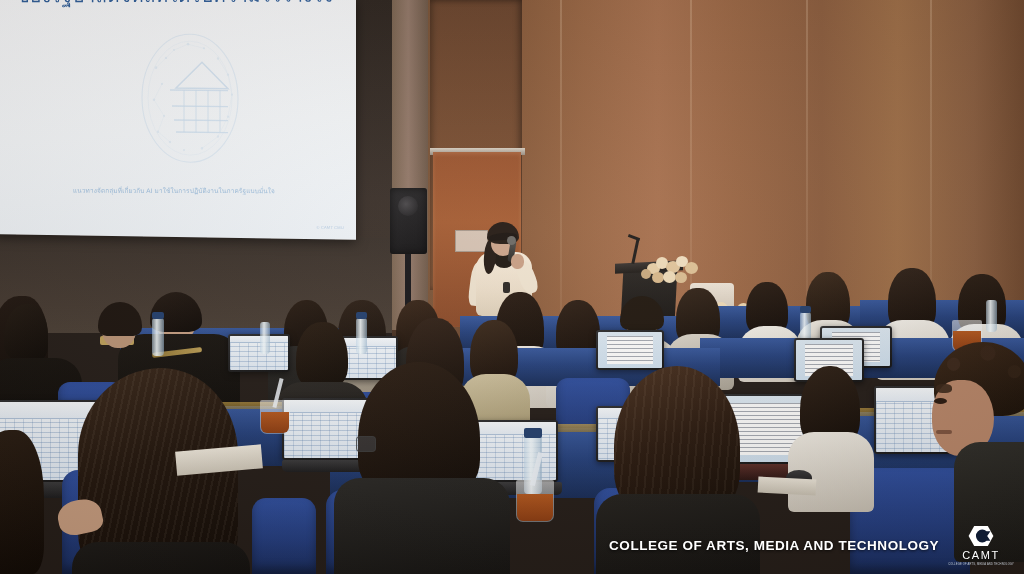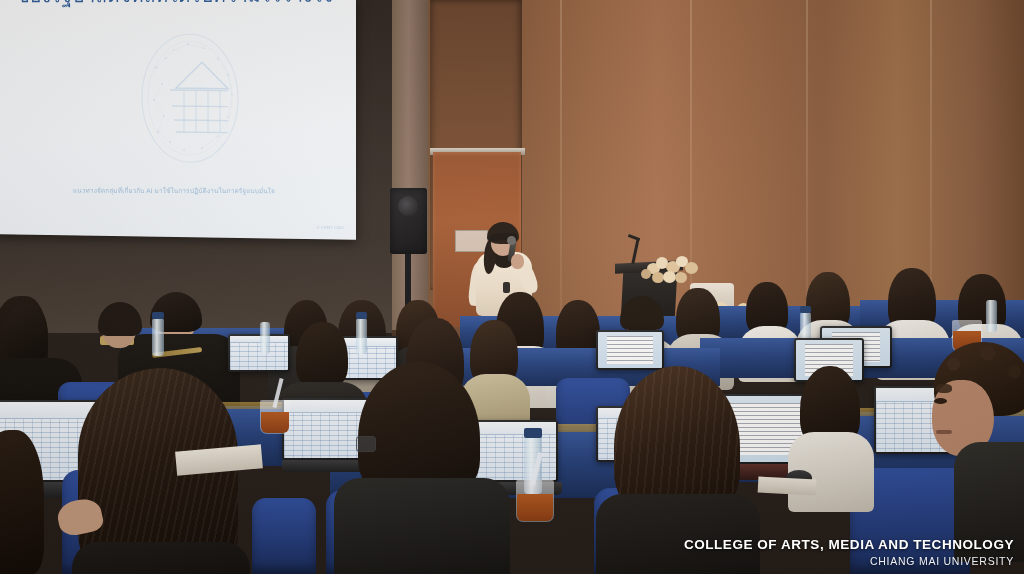--- a/index.html
+++ b/index.html
@@ -656,17 +656,24 @@
   <div style="position:absolute;left:786px;top:470px;width:26px;height:16px;background:linear-gradient(180deg,#3a3a3c,#1a1a1c);border-radius:50% 50% 42% 42%;"></div>
 
   <div style="position:absolute;left:176px;top:448px;width:86px;height:24px;background:linear-gradient(180deg,#efe9dd,#cfc8ba);transform:rotate(-5deg);"></div>
   <div style="position:absolute;left:758px;top:478px;width:58px;height:16px;background:linear-gradient(180deg,#ece6da,#c9c2b4);transform:rotate(3deg);"></div>
 
   <div class="grade"></div>
 
   <div class="brand">
     <div class="brand-text">
       <div class="brand-l1">COLLEGE OF ARTS, MEDIA AND TECHNOLOGY</div>
-      <div class="brand-l2">CHIANG MAI UNIVERSITY</div>
+    </div>
+    <div class="brand-logo">
+      <svg class="brand-mark" viewBox="0 0 26 22">
+        <path d="M6.2 1 H19.8 L25.4 11 L19.8 21 H6.2 L0.6 11 Z" fill="#ffffff"></path>
+        <path d="M18.6 6.2 A6.4 6.4 0 1 0 18.6 15.8 L22.4 15.8 L19.2 11 L22.4 6.2 Z" fill="#0f1b33"></path>
+      </svg>
+      <div class="brand-camt">CAMT</div>
+      <div class="brand-sub">COLLEGE OF ARTS, MEDIA AND TECHNOLOGY</div>
     </div>
   </div>
 
 </div>
 
 </body></html>

